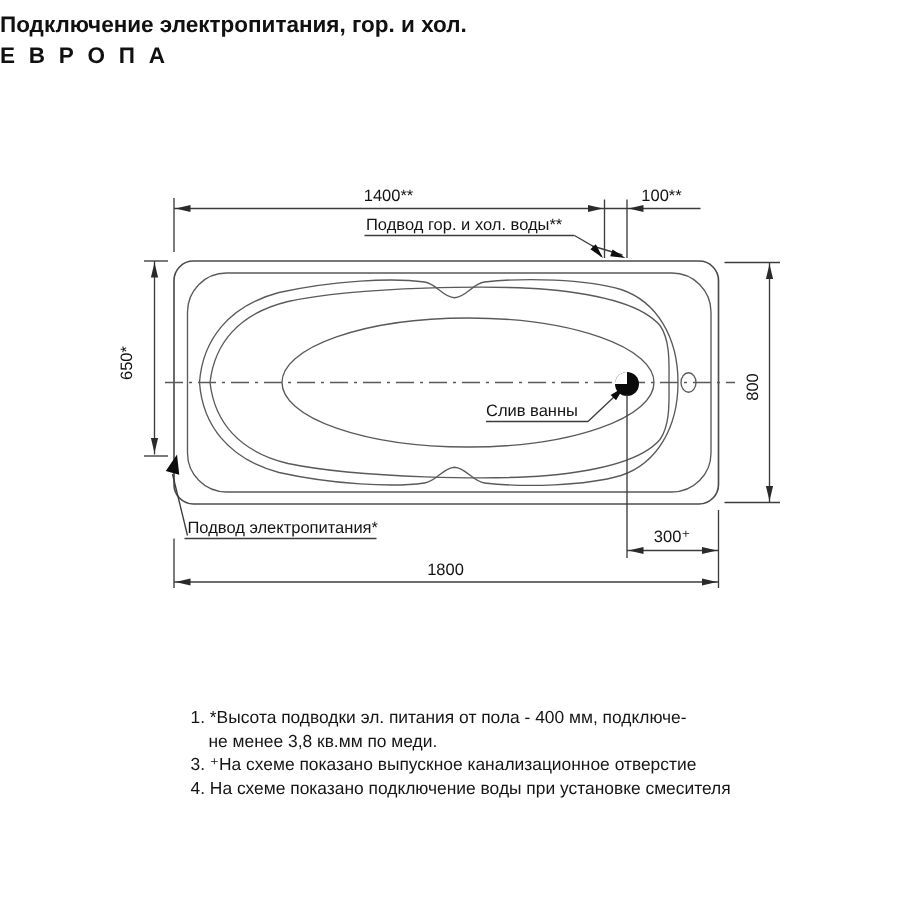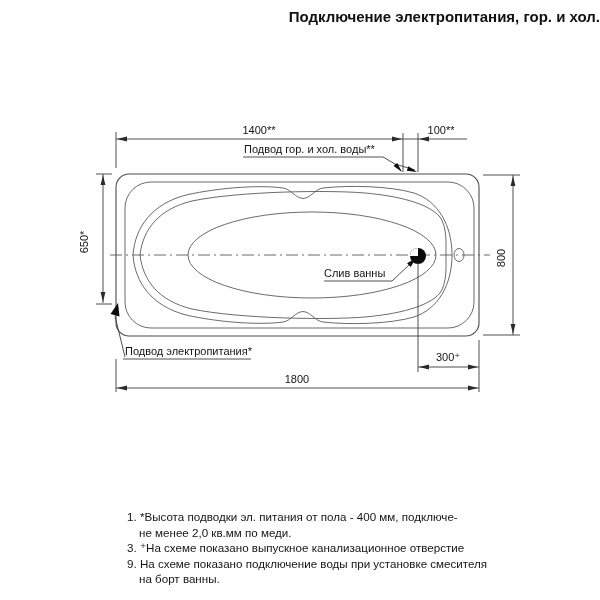--- a/index.html
+++ b/index.html
@@ -2,46 +2,47 @@
 <html><head>
 <meta charset="utf-8">
 <style>
   html,body{margin:0;padding:0;background:#fff;}
   #screen{
     position:relative;width:600px;height:600px;background:#ffffff;
     font-family:"Liberation Sans","DejaVu Sans",sans-serif;
     color:#1a1a1a;overflow:hidden;
   }
   .title-block{
-    position:absolute;top:6px;left:0;width:600px;text-align:right;
+    position:absolute;top:6px;left:0;width:600px;text-align:left;
     font-size:15px;font-weight:700;line-height:21px;color:#111;
   }
   .title-caps{letter-spacing:2.5px;}
   .drawing-svg{position:absolute;left:0;top:0;width:600px;height:600px;}
   .footnotes{
     position:absolute;left:127px;top:471px;width:420px;
-    font-size:11.6px;line-height:15.6px;color:#151515;margin-top:38px;
+    font-size:11.6px;line-height:15.6px;color:#151515;
   }
   .fn-indent{padding-left:12px;}
   
   .outline{fill:none;stroke:#4c4c4c;stroke-width:1.1;}
   .thin{fill:none;stroke:#5a5a5a;stroke-width:0.9;}
   .dimline{fill:none;stroke:#3c3c3c;stroke-width:0.9;}
   .dimarrow{fill:#2a2a2a;stroke:none;}
   .leadarrow{fill:#0d0d0d;stroke:none;}
   .dimtext{font-family:"Liberation Sans","DejaVu Sans",sans-serif;font-size:11px;fill:#141414;}
   .centerline{fill:none;stroke:#5a5a5a;stroke-width:0.9;stroke-dasharray:12 4 2 4;}
 </style>
 </head>
 <body>
 
 <div id="screen">
 
   <div class="title-block">
     <div>Подключение электропитания, гор. и хол.</div>
+    <div class="title-caps">Е В Р О П А</div>
   </div>
 
   <svg class="drawing-svg" viewBox="0 0 600 600">
 
     <g>
       <rect class="outline" x="116" y="174" width="363" height="162" rx="13"></rect>
       <rect class="thin" x="125" y="182" width="349" height="146" rx="26"></rect>
       <path class="thin" d="M133,255 C135,227 152,204 186,195 C222,187 262,185 283,188 C291,189 295,198 303,198.5 C311,198 315,189 323,188 C350,185 390,186 414,193 C438,201 452,225 452,255 C452,285 438,309 414,317 C390,324 350,325 323,322 C315,321 311,312 303,311.5 C295,312 291,321 283,322 C262,325 222,323 186,315 C152,306 135,283 133,255 Z"></path>
       <path class="thin" d="M140,255 C143,229 159,209 192,201 C240,191 330,190 365,193 C398,196 428,203 440,217 C447,227 446,243 446,255 C446,267 447,283 440,293 C428,307 398,314 365,317 C330,320 240,319 192,309 C159,301 143,281 140,255 Z"></path>
       <ellipse class="thin" cx="312" cy="255" rx="124" ry="43"></ellipse>
@@ -109,19 +110,18 @@
     <text class="dimtext" x="448" y="361" text-anchor="middle">300⁺</text>
     <text class="dimtext" x="297" y="383" text-anchor="middle">1800</text>
 
     <text class="dimtext" x="244" y="153">Подвод гор. и хол. воды**</text>
     <text class="dimtext" x="125" y="355">Подвод электропитания*</text>
     <text class="dimtext" x="324" y="277">Слив ванны</text>
   </svg>
 
   <div class="footnotes">
     <div>1.  *Высота подводки эл. питания от пола - 400 мм, подключе-</div>
-    <div class="fn-indent">не менее 2,0 кв.мм по меди.</div>
+    <div class="fn-indent">не менее 3,8 кв.мм по меди.</div>
     <div>3. ⁺На схеме показано выпускное канализационное отверстие</div>
-    <div>9. На схеме показано подключение воды при установке смесителя</div>
-    <div class="fn-indent">на борт ванны.</div>
+    <div>4. На схеме показано подключение воды при установке смесителя</div>
   </div>
 
 </div>
 
 </body></html>

